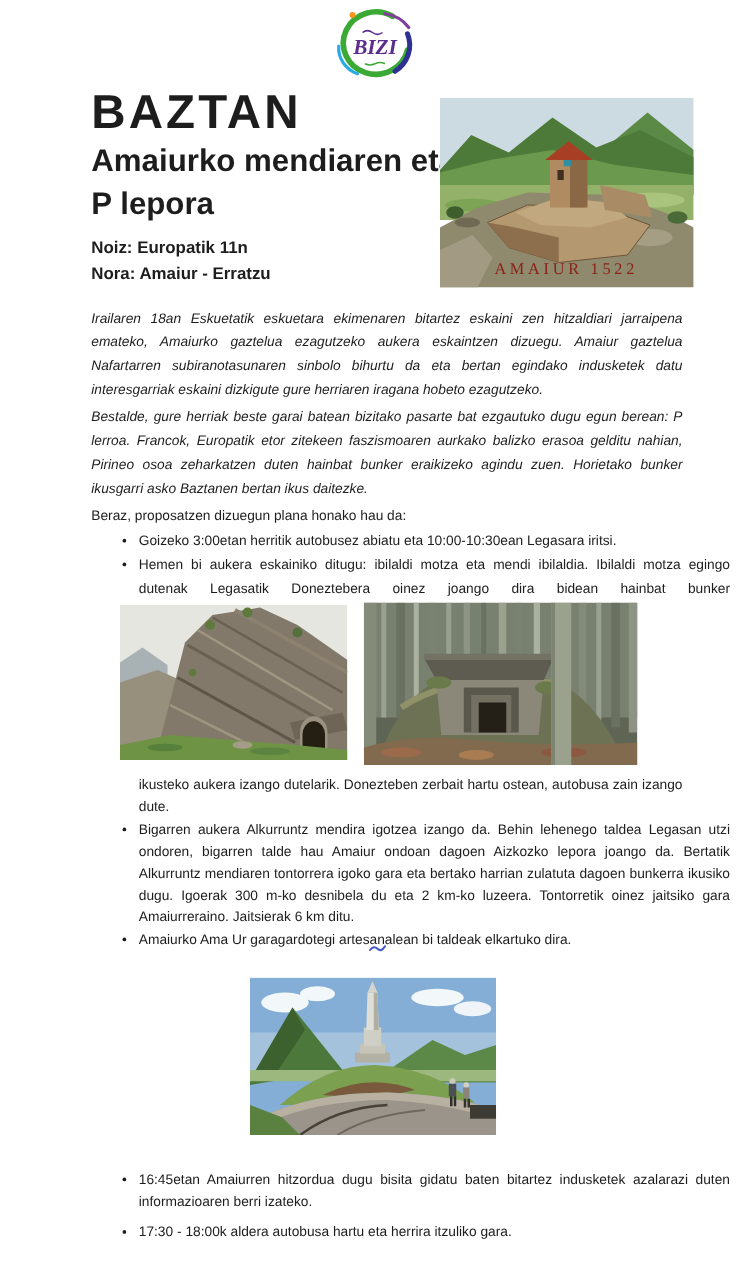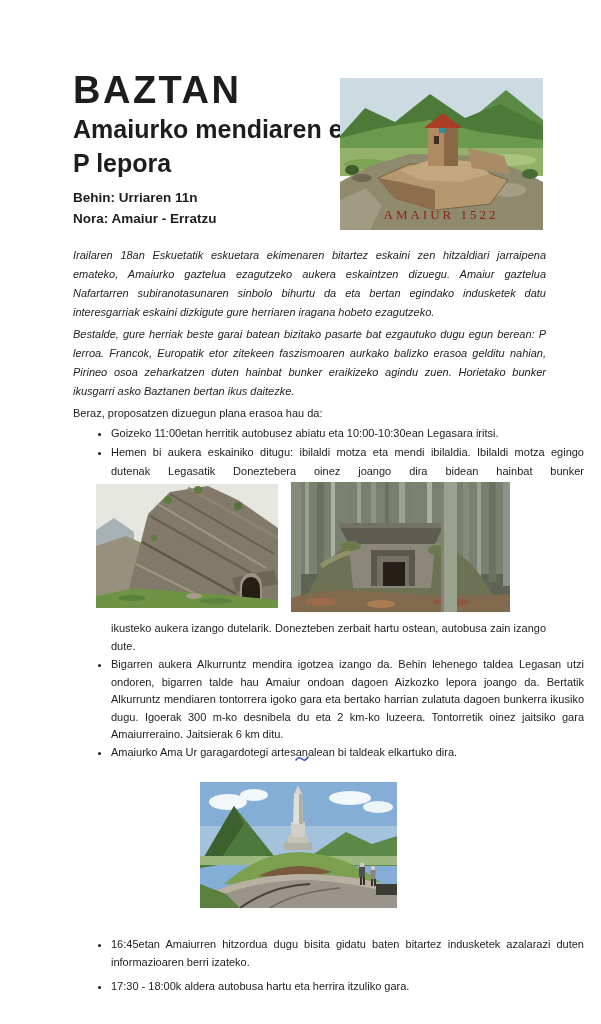--- a/index.html
+++ b/index.html
@@ -19,28 +19,40 @@
   .jlast{text-align-last:justify;}
   .cont{font-size:11px;line-height:17.5px;text-align:justify;}
   img,svg{display:block;}
   .imgframe{overflow:hidden;}
 </style>
 </head>
 <body>
 
 <div class="page">
 
+  <div class="abs" style="left:256px;top:6px;width:88px;height:60px;">
+    <svg width="88" height="60" viewBox="0 0 88 60">
+      <path d="M58,7 A26,25 0 1 0 70,34" fill="none" stroke="#3aaa35" stroke-width="4.5" stroke-linecap="round"></path>
+      <path d="M70,21 A26,25 0 0 1 60,51" fill="none" stroke="#2e3192" stroke-width="4" stroke-linecap="round"></path>
+      <path d="M30,53 A24,22 0 0 1 15,31" fill="none" stroke="#29abe2" stroke-width="2.6" stroke-linecap="round"></path>
+      <path d="M52,5 A28,26 0 0 1 71,16" fill="none" stroke="#7f3f98" stroke-width="2.6" stroke-linecap="round"></path>
+      <circle cx="26" cy="6" r="2.4" fill="#f7931e"></circle>
+      <path d="M34,20 q4,-3 8,0 q4,3 8,0" fill="none" stroke="#5b2d8e" stroke-width="1.2"></path>
+      <path d="M36,45 q4,2 8,0 q4,-2 8,0" fill="none" stroke="#3aaa35" stroke-width="1.2"></path>
+      <text x="44" y="37" text-anchor="middle" font-family="Liberation Serif, DejaVu Serif, serif" font-size="17" font-weight="bold" font-style="italic" fill="#5b2d8e">BIZI</text>
+    </svg>
+  </div>
 
   <div class="abs title" style="left:73px;top:70px;">BAZTAN</div>
   <div class="abs subtitle" style="left:73px;top:112px;">Amaiurko mendiaren eta</div>
   <div class="abs subtitle" style="left:73px;top:146px;">P lepora</div>
-  <div class="abs meta" style="left:73px;top:187px;">Behin: Urriaren 11n</div>
+  <div class="abs meta" style="left:73px;top:187px;">Noiz: Europatik 11n</div>
   <div class="abs meta" style="left:73px;top:208px;">Nora: Amaiur - Erratzu</div>
 
-  <div class="abs imgframe" style="left:340px;top:78px;width:203px;height:164px;">
+  <div class="abs imgframe" style="left:352px;top:78px;width:203px;height:164px;">
     <svg width="203" height="152" viewBox="0 0 203 152">
       <rect width="203" height="60" fill="#ccdae2"></rect>
       <polygon points="128,44 166,12 203,42 203,62 128,62" fill="#5a8a46"></polygon>
       <polygon points="0,58 25,30 55,44 90,16 125,40 160,26 203,48 203,78 0,78" fill="#4d7a38"></polygon>
       <polygon points="0,78 0,60 40,50 90,42 140,54 203,62 203,78" fill="#6b9a4e"></polygon>
       <rect y="70" width="203" height="28" fill="#93b168"></rect>
       <ellipse cx="170" cy="82" rx="26" ry="6" fill="#a9c47c"></ellipse>
       <ellipse cx="26" cy="86" rx="22" ry="5" fill="#7da355"></ellipse>
       <polygon points="0,152 0,104 30,88 70,76 140,78 180,92 203,104 203,152" fill="#8f8a6d"></polygon>
       <polygon points="0,152 0,122 26,110 42,128 30,152" fill="#a29a82"></polygon>
@@ -56,24 +68,24 @@
       <rect x="104" y="48" width="14" height="40" fill="#8a6845"></rect>
       <polygon points="84,50 122,50 103,35" fill="#a83f24"></polygon>
       <rect x="94" y="58" width="5" height="8" fill="#3e2f20"></rect>
       <rect x="99" y="50" width="6" height="5" fill="#2e8fa3"></rect>
       <text x="101" y="141" text-anchor="middle" font-family="Liberation Serif, DejaVu Serif, serif" font-size="13" letter-spacing="3" fill="#8b2217">AMAIUR 1522</text>
     </svg>
   </div>
 
   <div class="abs para italic" style="left:73px;top:246px;width:473px;">Irailaren 18an Eskuetatik eskuetara ekimenaren bitartez eskaini zen hitzaldiari jarraipena emateko, Amaiurko gaztelua ezagutzeko aukera eskaintzen dizuegu. Amaiur gaztelua Nafartarren subiranotasunaren sinbolo bihurtu da eta bertan egindako indusketek datu interesgarriak eskaini dizkigute gure herriaren iragana hobeto ezagutzeko.</div>
   <div class="abs para italic" style="left:73px;top:325px;width:473px;">Bestalde, gure herriak beste garai batean bizitako pasarte bat ezgautuko dugu egun berean: P lerroa. Francok, Europatik etor zitekeen faszismoaren aurkako balizko erasoa gelditu nahian, Pirineo osoa zeharkatzen duten hainbat bunker eraikizeko agindu zuen. Horietako bunker ikusgarri asko Baztanen bertan ikus daitezke.</div>
-  <div class="abs plain" style="left:73px;top:404px;width:473px;">Beraz, proposatzen dizuegun plana erasoa hau da:</div>
+  <div class="abs plain" style="left:73px;top:404px;width:473px;">Beraz, proposatzen dizuegun plana honako hau da:</div>
 
   <ul class="abs blist top" style="left:73px;top:424px;width:473px;">
-    <li>Goizeko 11:00etan herritik autobusez abiatu eta 10:00-10:30ean Legasara iritsi.</li>
+    <li>Goizeko 3:00etan herritik autobusez abiatu eta 10:00-10:30ean Legasara iritsi.</li>
     <li class="jlast">Hemen bi aukera eskainiko ditugu: ibilaldi motza eta mendi ibilaldia. Ibilaldi motza egingo dutenak Legasatik Doneztebera oinez joango dira bidean hainbat bunker</li>
   </ul>
 
   <div class="abs imgframe" style="left:96px;top:484px;width:182px;height:124px;">
     <svg width="182" height="124" viewBox="0 0 182 124">
       <rect width="182" height="124" fill="#e6e6e1"></rect>
       <polygon points="0,46 18,34 38,48 38,124 0,124" fill="#a8b2b4"></polygon>
       <polygon points="0,124 0,62 30,52 62,66 62,124" fill="#97907c"></polygon>
       <polygon points="28,124 52,30 74,8 112,2 142,16 182,44 182,124" fill="#83796a"></polygon>
       <path d="M54,32 L160,92" stroke="#6a6052" stroke-width="2.5" fill="none"></path>

